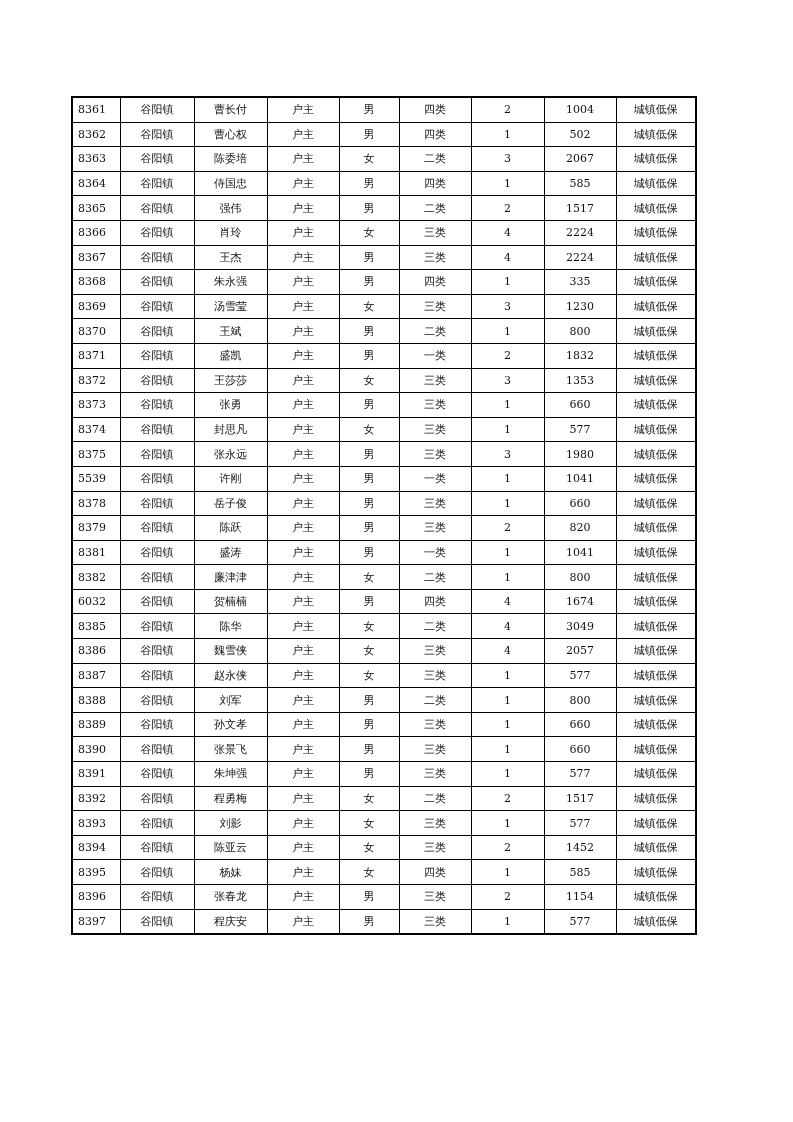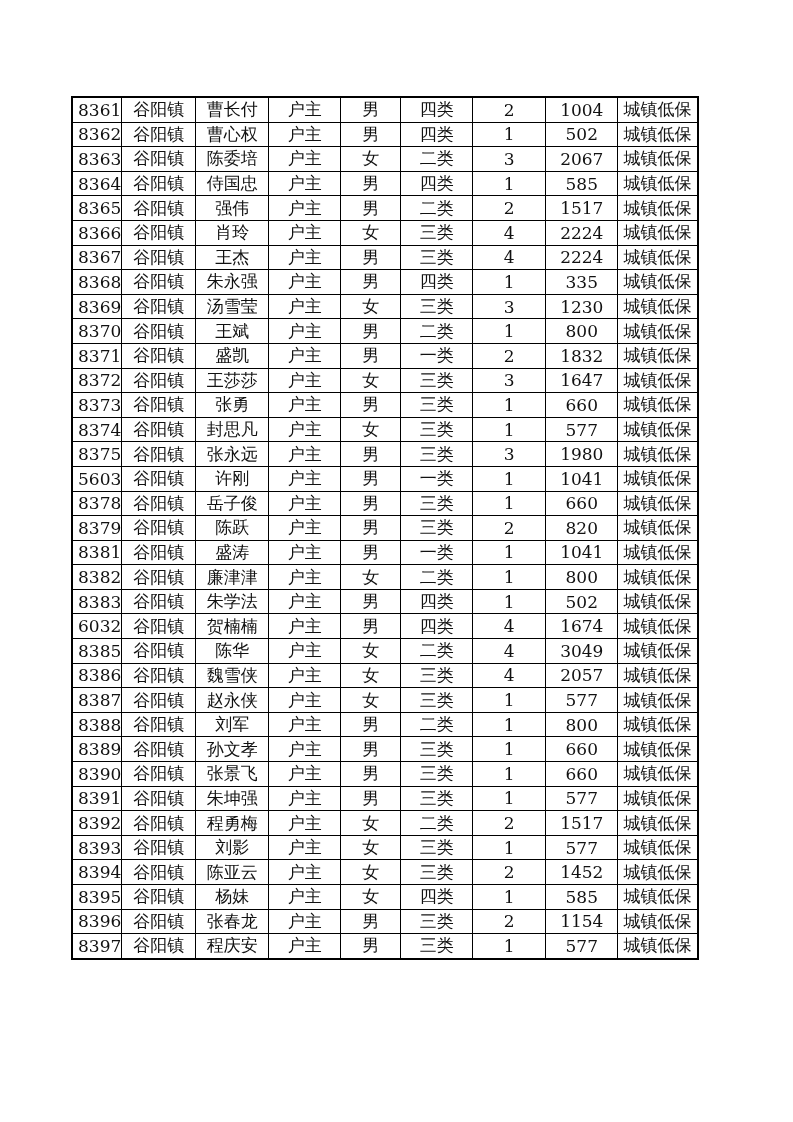--- a/index.html
+++ b/index.html
@@ -3,21 +3,21 @@
 <meta charset="utf-8">
 <style>
   html, body { margin: 0; padding: 0; background: #ffffff; }
   body { width: 793px; height: 1122px; position: relative; overflow: hidden; }
   .page { position: absolute; left: 0; top: 0; width: 793px; height: 1122px; background: #fff; }
   table.roster {
     position: absolute; left: 71px; top: 96px;
     border-collapse: collapse;
     border: 2px solid #000;
     font-family: "DejaVu Serif", "Liberation Serif", serif;
-    font-size: 17px; color: #111;
+    font-size: 11px; color: #111;
     table-layout: fixed;
   }
   table.roster td {
     border: 1px solid #000;
     height: 23.6px; padding: 0;
     text-align: center; vertical-align: middle;
     white-space: nowrap; overflow: hidden;
   }
   table.roster td.c-id { text-align: left; padding-left: 5px; }
   col.w1 { width: 48px; } col.w2 { width: 74px; } col.w3 { width: 73px; }
@@ -163,21 +163,21 @@
           <td>城镇低保</td>
         </tr>
         <tr>
           <td class="c-id">8372</td>
           <td>谷阳镇</td>
           <td>王莎莎</td>
           <td>户主</td>
           <td>女</td>
           <td>三类</td>
           <td>3</td>
-          <td>1647</td>
+          <td>1353</td>
           <td>城镇低保</td>
         </tr>
         <tr>
           <td class="c-id">8373</td>
           <td>谷阳镇</td>
           <td>张勇</td>
           <td>户主</td>
           <td>男</td>
           <td>三类</td>
           <td>1</td>
@@ -200,21 +200,21 @@
           <td>谷阳镇</td>
           <td>张永远</td>
           <td>户主</td>
           <td>男</td>
           <td>三类</td>
           <td>3</td>
           <td>1980</td>
           <td>城镇低保</td>
         </tr>
         <tr>
-          <td class="c-id">5603</td>
+          <td class="c-id">5539</td>
           <td>谷阳镇</td>
           <td>许刚</td>
           <td>户主</td>
           <td>男</td>
           <td>一类</td>
           <td>1</td>
           <td>1041</td>
           <td>城镇低保</td>
         </tr>
         <tr>
@@ -252,31 +252,20 @@
         </tr>
         <tr>
           <td class="c-id">8382</td>
           <td>谷阳镇</td>
           <td>廉津津</td>
           <td>户主</td>
           <td>女</td>
           <td>二类</td>
           <td>1</td>
           <td>800</td>
-          <td>城镇低保</td>
-        </tr>
-        <tr>
-          <td class="c-id">8383</td>
-          <td>谷阳镇</td>
-          <td>朱学法</td>
-          <td>户主</td>
-          <td>男</td>
-          <td>四类</td>
-          <td>1</td>
-          <td>502</td>
           <td>城镇低保</td>
         </tr>
         <tr>
           <td class="c-id">6032</td>
           <td>谷阳镇</td>
           <td>贺楠楠</td>
           <td>户主</td>
           <td>男</td>
           <td>四类</td>
           <td>4</td>

